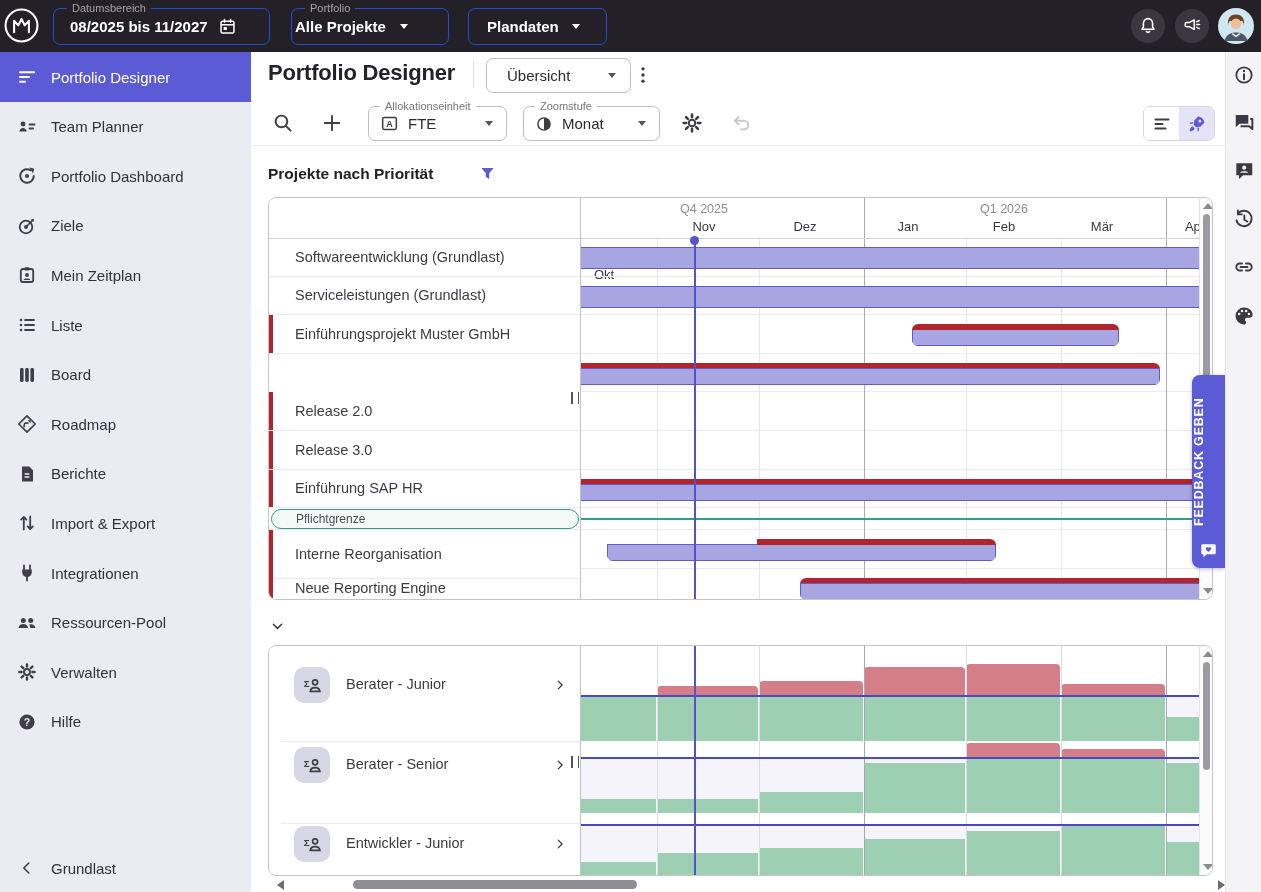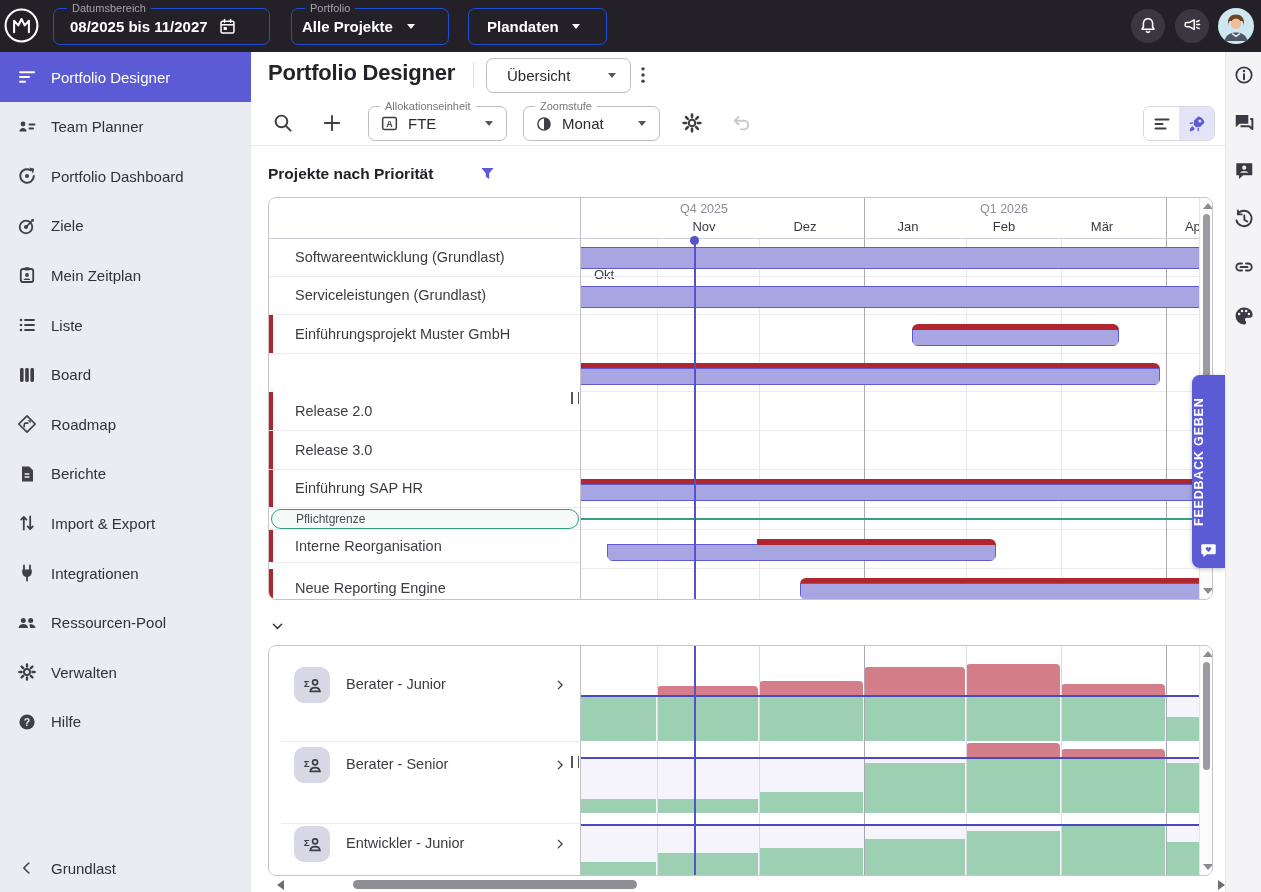--- a/index.html
+++ b/index.html
@@ -122,21 +122,21 @@
       <span class="tb-value" style="margin-left:16px;">08/2025 bis 11/2027</span>
       <span class="ic" style="margin-left:10px; width:19px; height:19px; color:#fff;"><svg viewBox="0 0 20 20" width="100%" height="100%">
             <rect x="3.2" y="4.4" width="13.6" height="12.4" rx="1.6" stroke="currentColor" stroke-width="1.6" fill="none"></rect>
             <path d="M3.2 8.2h13.6" stroke="currentColor" stroke-width="1.6"></path>
             <path d="M6.8 2.6v3M13.2 2.6v3" stroke="currentColor" stroke-width="1.6" stroke-linecap="round"></path>
             <rect x="5.9" y="10.4" width="3.4" height="3.4" rx="0.6" fill="currentColor"></rect>
           </svg></span>
     </div>
     <div class="tb-field" style="left:291px; width:158px;">
       <span class="tb-label">Portfolio</span>
-      <span class="tb-value" style="margin-left:10px;">Alle Projekte</span>
+      <span class="tb-value" style="margin-left:3px;">Alle Projekte</span>
       <span class="caret" style="margin-left:14px; color:#fff;"></span>
     </div>
     <div class="tb-field" style="left:468px; width:139px;">
       <span class="tb-value" style="margin-left:18px;">Plandaten</span>
       <span class="caret" style="margin-left:13px; color:#fff;"></span>
     </div>
     <div class="tb-circle" style="left:1131px;">
       <span class="ic" style="width:20px;height:20px;"><svg viewBox="0 0 20 20" width="100%" height="100%">
             <path d="M10 2.6a4.6 4.6 0 0 0-4.6 4.6v3.6L4 13.2h12l-1.4-2.4V7.2A4.6 4.6 0 0 0 10 2.6z" stroke="currentColor" stroke-width="1.6" fill="none" stroke-linejoin="round"></path>
             <path d="M8.4 15.4a1.8 1.8 0 0 0 3.2 0" stroke="currentColor" stroke-width="1.6" fill="none" stroke-linecap="round"></path>
@@ -400,21 +400,21 @@
         </div>
         <div class="g-row-name" style="top: 271.6px; height: 38.6px;">
           <div class="red-edge"></div>
           <span class="nm">Einführung SAP HR</span>
         </div>
         <div class="g-row-name" style="top: 310.2px; height: 22px;">
           <div class="pill" style="top:1px;">
             <span>Pflichtgrenze</span>
           </div>
         </div>
-        <div class="g-row-name" style="top: 332.2px; height: 33px;">
+        <div class="g-row-name" style="top: 332.2px; height: 49px;">
           <div class="red-edge"></div>
           <span class="nm">Interne Reorganisation</span>
         </div>
         <div class="g-row-name" style="top: 370.8px; height: 38.6px;">
           <div class="red-edge"></div>
           <span class="nm">Neue Reporting Engine</span>
         </div>
       </div>
     <div class="chartbox" id="gantt-chart">
         <div class="qtr-label" style="left: 123px;">Q4 2025</div>

